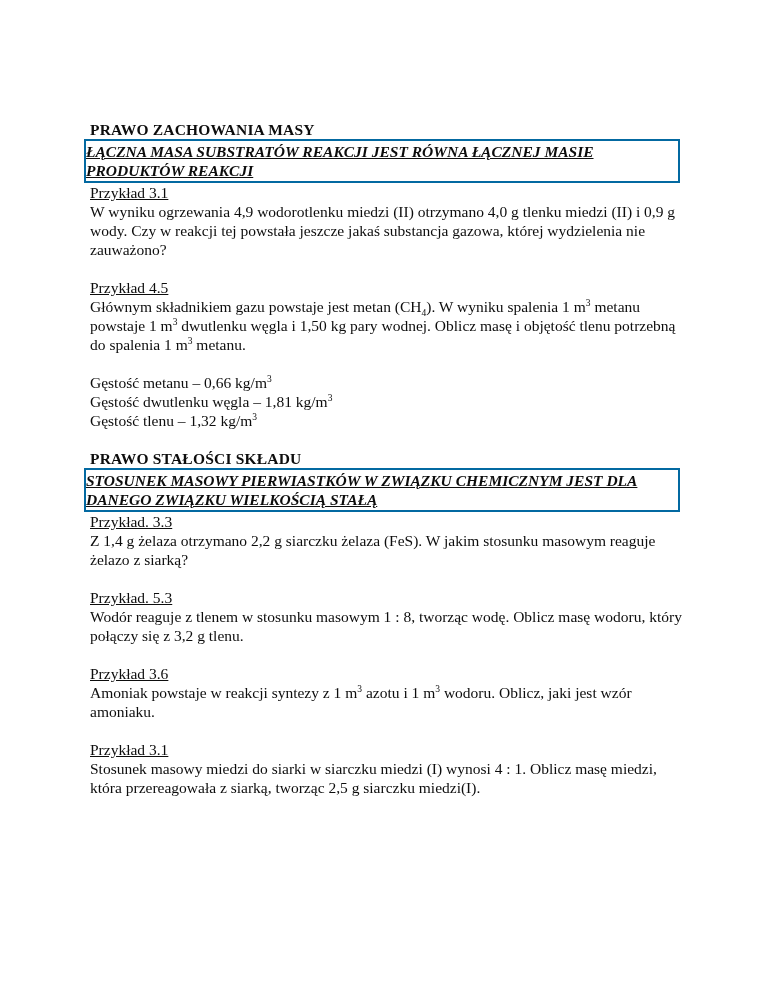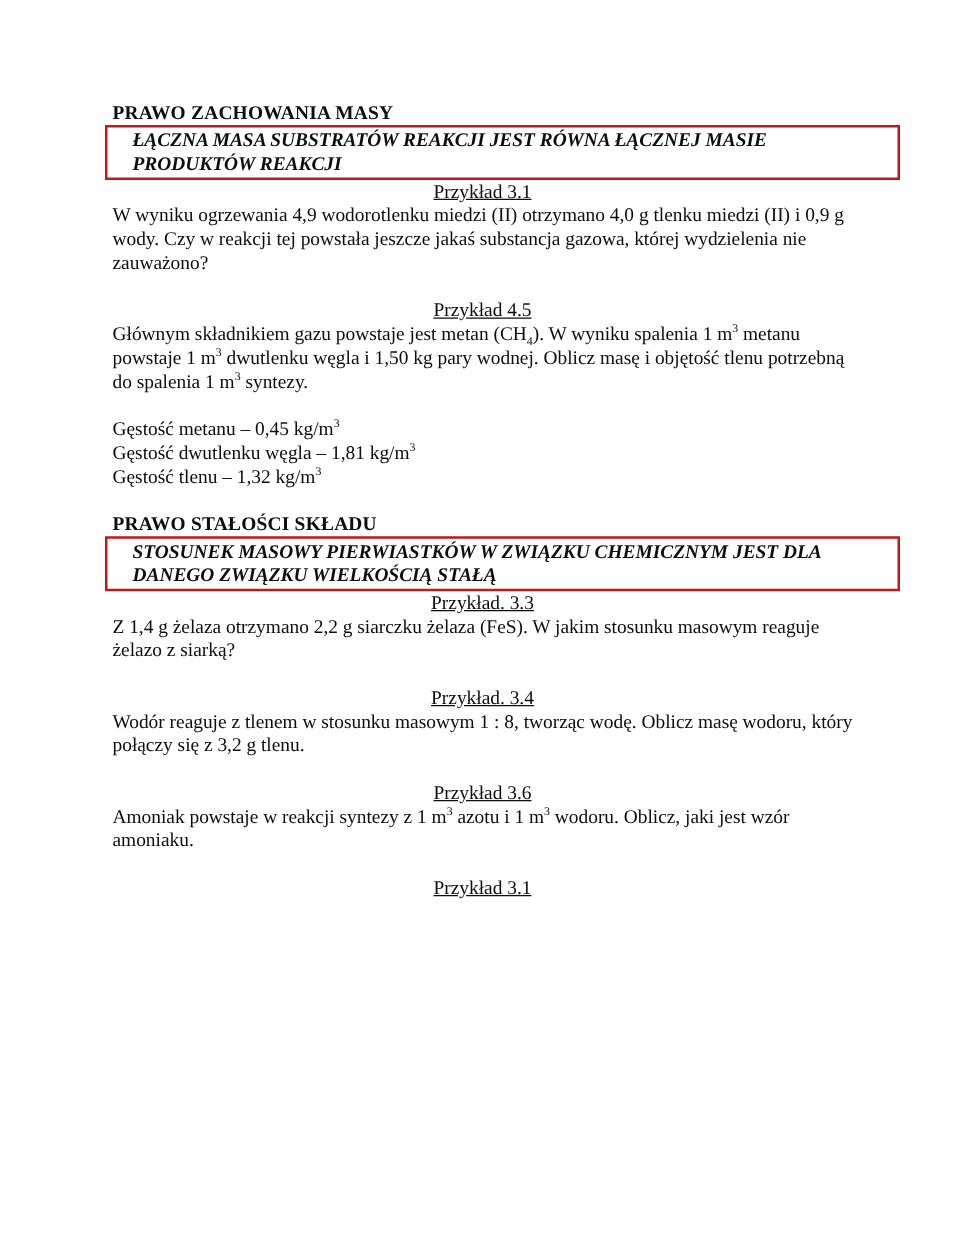--- a/index.html
+++ b/index.html
@@ -12,39 +12,40 @@
     width: 768px;
     height: 844px;
     background: #ffffff;
     overflow: hidden;
     box-sizing: border-box;
     padding: 81px 86px 0 90px;
     font-family: "Liberation Serif", "DejaVu Serif", serif;
     font-size: 15.5px;
     line-height: 19px;
     color: #0d0d0d;
+    margin-top: 39px;
   }
   .content {
     width: 592px;
   }
   .section-heading {
     font-weight: bold;
     letter-spacing: 0.2px;
   }
   .law-box {
-    border: 2px solid #b91c1c;
+    border: 2px solid #0369a1;
     font-weight: bold;
     font-style: italic;
-    padding: 1px 20px;
+    padding: 1px 0;
     margin-left: -6px;
     width: 592px;
+    text-decoration: underline;
   }
   .example-title {
     text-decoration: underline;
-    text-align: center;
   }
   .para {
     margin: 0;
   }
   .mt {
     margin-top: 19px;
   }
   sup {
     font-size: 9.5px;
     line-height: 0;
@@ -65,45 +66,46 @@
     <div class="section-heading">PRAWO ZACHOWANIA MASY</div>
     <div class="law-box">ŁĄCZNA MASA SUBSTRATÓW REAKCJI JEST RÓWNA ŁĄCZNEJ MASIE PRODUKTÓW REAKCJI</div>
 
     <div class="example">
       <div class="example-title">Przykład 3.1</div>
       <p class="para"><span>W wyniku ogrzewania 4,9 wodorotlenku miedzi (II) otrzymano 4,0 g tlenku miedzi (II) i 0,9 g wody. Czy w reakcji tej powstała jeszcze jakaś substancja gazowa, której wydzielenia nie zauważono?</span></p>
     </div>
 
     <div class="example mt">
       <div class="example-title">Przykład 4.5</div>
-      <p class="para"><span>Głównym składnikiem gazu powstaje jest metan (CH</span><sub>4</sub><span>). W wyniku spalenia 1 m</span><sup>3</sup><span> metanu powstaje 1 m</span><sup>3</sup><span> dwutlenku węgla i 1,50 kg pary wodnej. Oblicz masę i objętość tlenu potrzebną do spalenia 1 m</span><sup>3</sup><span> syntezy.</span></p>
+      <p class="para"><span>Głównym składnikiem gazu powstaje jest metan (CH</span><sub>4</sub><span>). W wyniku spalenia 1 m</span><sup>3</sup><span> metanu powstaje 1 m</span><sup>3</sup><span> dwutlenku węgla i 1,50 kg pary wodnej. Oblicz masę i objętość tlenu potrzebną do spalenia 1 m</span><sup>3</sup><span> metanu.</span></p>
       <div class="mt">
-        <p class="para"><span>Gęstość metanu – 0,45 kg/m</span><sup>3</sup></p>
+        <p class="para"><span>Gęstość metanu – 0,66 kg/m</span><sup>3</sup></p>
         <p class="para"><span>Gęstość dwutlenku węgla – 1,81 kg/m</span><sup>3</sup></p>
         <p class="para"><span>Gęstość tlenu – 1,32 kg/m</span><sup>3</sup></p>
       </div>
     </div>
 
     <div class="section-heading mt">PRAWO STAŁOŚCI SKŁADU</div>
     <div class="law-box">STOSUNEK MASOWY PIERWIASTKÓW W ZWIĄZKU CHEMICZNYM JEST DLA DANEGO ZWIĄZKU WIELKOŚCIĄ STAŁĄ</div>
 
     <div class="example">
       <div class="example-title">Przykład. 3.3</div>
       <p class="para"><span>Z 1,4 g żelaza otrzymano 2,2 g siarczku żelaza (FeS). W jakim stosunku masowym reaguje żelazo z siarką?</span></p>
     </div>
 
     <div class="example mt">
-      <div class="example-title">Przykład. 3.4</div>
+      <div class="example-title">Przykład. 5.3</div>
       <p class="para"><span>Wodór reaguje z tlenem w stosunku masowym 1 : 8, tworząc wodę. Oblicz masę wodoru, który połączy się z 3,2 g tlenu.</span></p>
     </div>
 
 
     <div class="example mt">
       <div class="example-title">Przykład 3.6</div>
       <p class="para"><span>Amoniak powstaje w reakcji syntezy z 1 m</span><sup>3</sup><span> azotu i 1 m</span><sup>3</sup><span> wodoru. Oblicz, jaki jest wzór amoniaku.</span></p>
     </div>
 
     <div class="example mt">
       <div class="example-title">Przykład 3.1</div>
+      <p class="para"><span>Stosunek masowy miedzi do siarki w siarczku miedzi (I) wynosi 4 : 1. Oblicz masę miedzi, która przereagowała z siarką, tworząc 2,5 g siarczku miedzi(I).</span></p>
     </div>
 
   </div>
 </div>
 
 </body></html>

